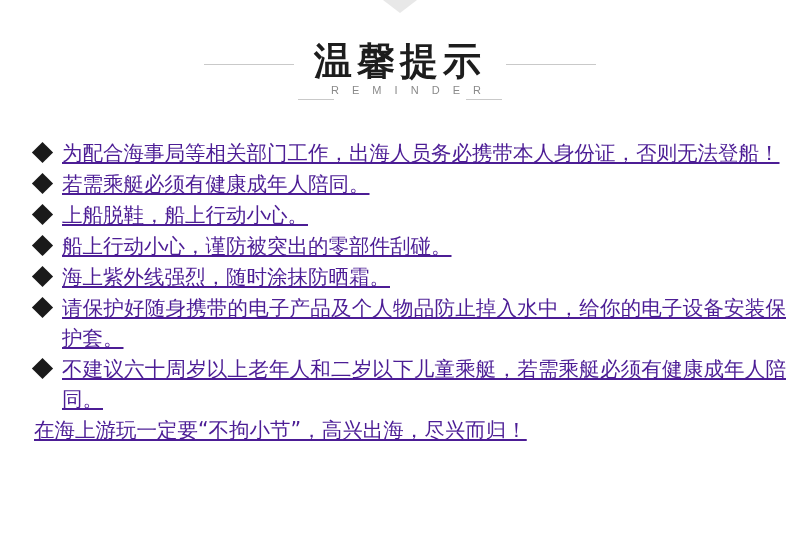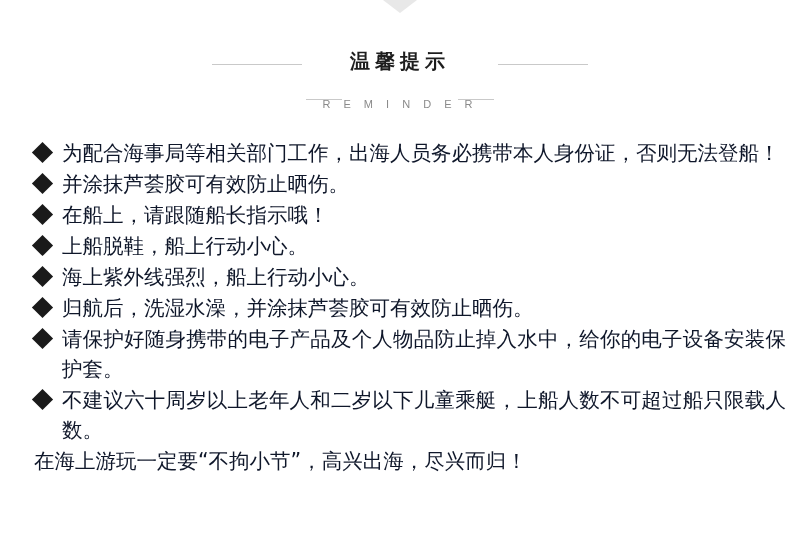--- a/index.html
+++ b/index.html
@@ -42,33 +42,33 @@
     width: 100%;
     text-align: center;
   }
   .header-inner {
     display: inline-block;
     position: relative;
     padding: 0 26px;
   }
   .title-cn {
     font-family: "DejaVu Sans", "Liberation Sans", sans-serif;
-    font-size: 20px;
+    font-size: 38px;
     font-weight: bold;
     letter-spacing: 5px;
     color: #1d1d1d;
     line-height: 38px;
   }
   .title-en {
     font-size: 11px;
     letter-spacing: 5px;
     color: #8a8a8a;
     line-height: 16px;
-    margin-top: 16px;
-    text-align: left;
+    margin-top: 2px;
+    text-align: right;
   }
   .rule {
     position: absolute;
     top: 22px;
     height: 1px;
     background: #c9c9c9;
     width: 90px;
   }
   .rule.left { left: -84px; }
   .rule.right { right: -84px; }
@@ -106,23 +106,24 @@
     height: 15px;
     background: #1a1a1a;
     transform: rotate(45deg);
     margin-left: 1px;
   }
   .text {
     flex: 1 1 auto;
     font-family: "DejaVu Sans", "Liberation Sans", sans-serif;
     font-size: 20.5px;
     line-height: 30px;
-    color: #0f172a;
+    color: #4c1d95;
     letter-spacing: 0px;
     text-align: justify;
+    text-decoration: underline;
   }
 </style>
 </head>
 <body>
 
 <div class="page">
 
   <div class="top-arrow"></div>
 
   <div class="header">
@@ -140,57 +141,51 @@
     <div class="item">
       <span class="bullet">
           <i></i>
         </span>
       <span class="text">为配合海事局等相关部门工作，出海人员务必携带本人身份证，否则无法登船！</span>
     </div>
     <div class="item">
       <span class="bullet">
           <i></i>
         </span>
-      <span class="text">并涂抹芦荟胶可有效防止晒伤。</span>
-    </div>
-    <div class="item">
-      <span class="bullet">
-          <i></i>
-        </span>
-      <span class="text">在船上，请跟随船长指示哦！</span>
+      <span class="text">若需乘艇必须有健康成年人陪同。</span>
     </div>
     <div class="item">
       <span class="bullet">
           <i></i>
         </span>
       <span class="text">上船脱鞋，船上行动小心。</span>
     </div>
     <div class="item">
       <span class="bullet">
           <i></i>
         </span>
-      <span class="text">海上紫外线强烈，船上行动小心。</span>
+      <span class="text">船上行动小心，谨防被突出的零部件刮碰。</span>
     </div>
     <div class="item">
       <span class="bullet">
           <i></i>
         </span>
-      <span class="text">归航后，洗湿水澡，并涂抹芦荟胶可有效防止晒伤。</span>
+      <span class="text">海上紫外线强烈，随时涂抹防晒霜。</span>
     </div>
     <div class="item">
       <span class="bullet">
           <i></i>
         </span>
       <span class="text">请保护好随身携带的电子产品及个人物品防止掉入水中，给你的电子设备安装保护套。</span>
     </div>
     <div class="item">
       <span class="bullet">
           <i></i>
         </span>
-      <span class="text">不建议六十周岁以上老年人和二岁以下儿童乘艇，上船人数不可超过船只限载人数。</span>
+      <span class="text">不建议六十周岁以上老年人和二岁以下儿童乘艇，若需乘艇必须有健康成年人陪同。</span>
     </div>
     <div class="item">
 
       <span class="text">在海上游玩一定要“不拘小节”，高兴出海，尽兴而归！</span>
     </div>
   </div>
 
 </div>
 
 </body></html>

